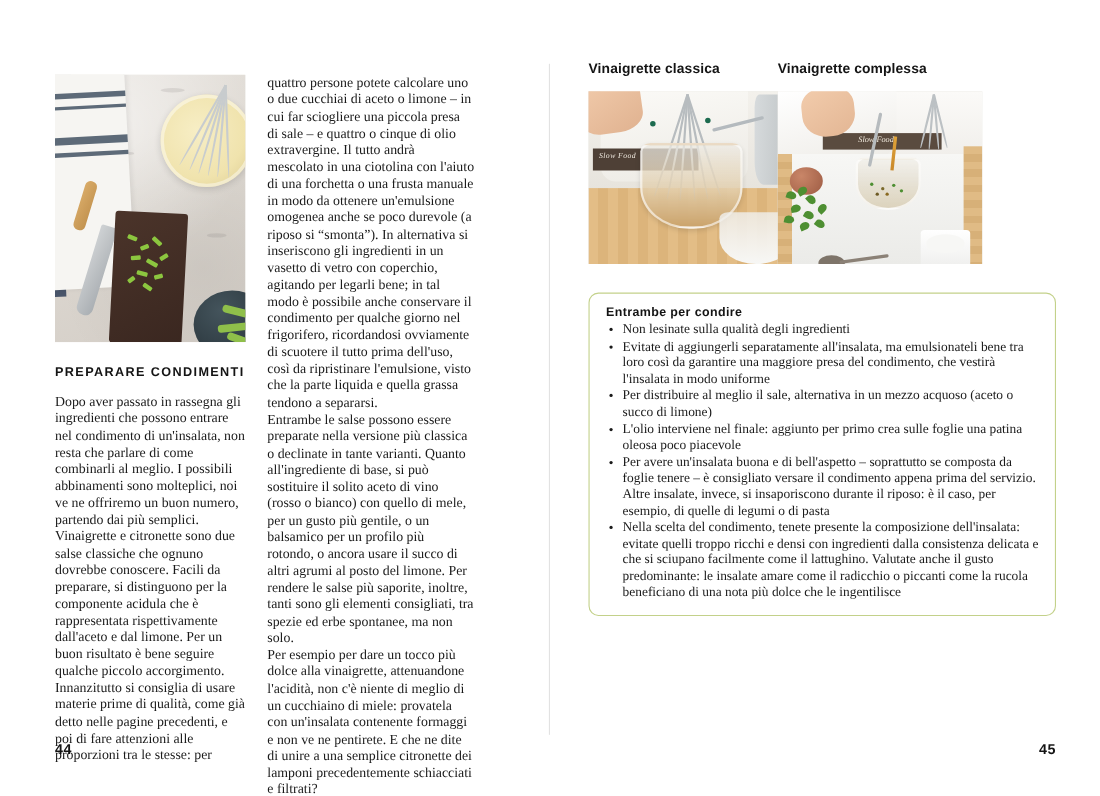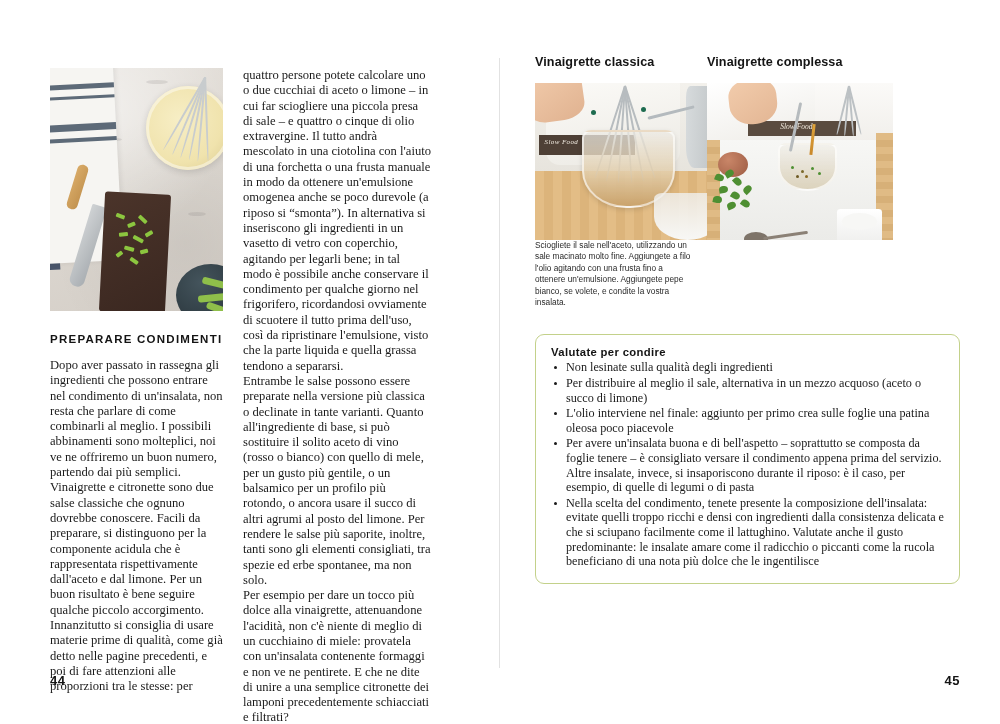--- a/index.html
+++ b/index.html
@@ -436,21 +436,20 @@
             <i style="transform:rotate(4deg)"></i>
             <i style="transform:rotate(11deg)"></i>
             <i style="transform:rotate(18deg)"></i>
           </div>
           <div class="sp1-bowl"></div>
           <div class="sp1-cruet"></div>
           <div class="sp1-spout"></div>
           <div class="sp1-smallbowl"></div>
         </div>
 
-        <p class="step-cap">Sciogliete il sale nell'aceto, utilizzando un sale macinato molto fine. Aggiungete a filo l'olio agitando con una frusta fino a ottenere un'emulsione. Aggiungete pepe bianco, se volete, e condite la vostra insalata.</p>
       </div>
 
       <div class="step">
         <h3 class="step-title">Vinaigrette complessa</h3>
 
         <div class="step-photo">
           <div class="sp2-wall"></div>
           <div class="sp2-jacket"></div>
           <div class="sp2-apron">
               <span>Slow Food</span>
@@ -492,23 +491,24 @@
           <div class="sp2-cup">
             <div class="sp2-cup-in"></div>
           </div>
         </div>
 
       </div>
 
     </div>
 
     <div class="tips">
-      <h3 class="tips-title">Valutate per condire</h3>
+      <h3 class="tips-title">Entrambe per condire</h3>
       <ul class="tips-list">
         <li>Non lesinate sulla qualità degli ingredienti</li>
+        <li>Evitate di aggiungerli separatamente all'insalata, ma emulsionateli bene tra loro così da garantire una maggiore presa del condimento, che vestirà l'insalata in modo uniforme</li>
         <li>Per distribuire al meglio il sale, alternativa in un mezzo acquoso (aceto o succo di limone)</li>
         <li>L'olio interviene nel finale: aggiunto per primo crea sulle foglie una patina oleosa poco piacevole</li>
         <li>Per avere un'insalata buona e di bell'aspetto – soprattutto se composta da foglie tenere – è consigliato versare il condimento appena prima del servizio. Altre insalate, invece, si insaporiscono durante il riposo: è il caso, per esempio, di quelle di legumi o di pasta</li>
         <li>Nella scelta del condimento, tenete presente la composizione dell'insalata: evitate quelli troppo ricchi e densi con ingredienti dalla consistenza delicata e che si sciupano facilmente come il lattughino. Valutate anche il gusto predominante: le insalate amare come il radicchio o piccanti come la rucola beneficiano di una nota più dolce che le ingentilisce</li>
       </ul>
     </div>
 
     <div class="folio folio-right">45</div>
   </div>
 

